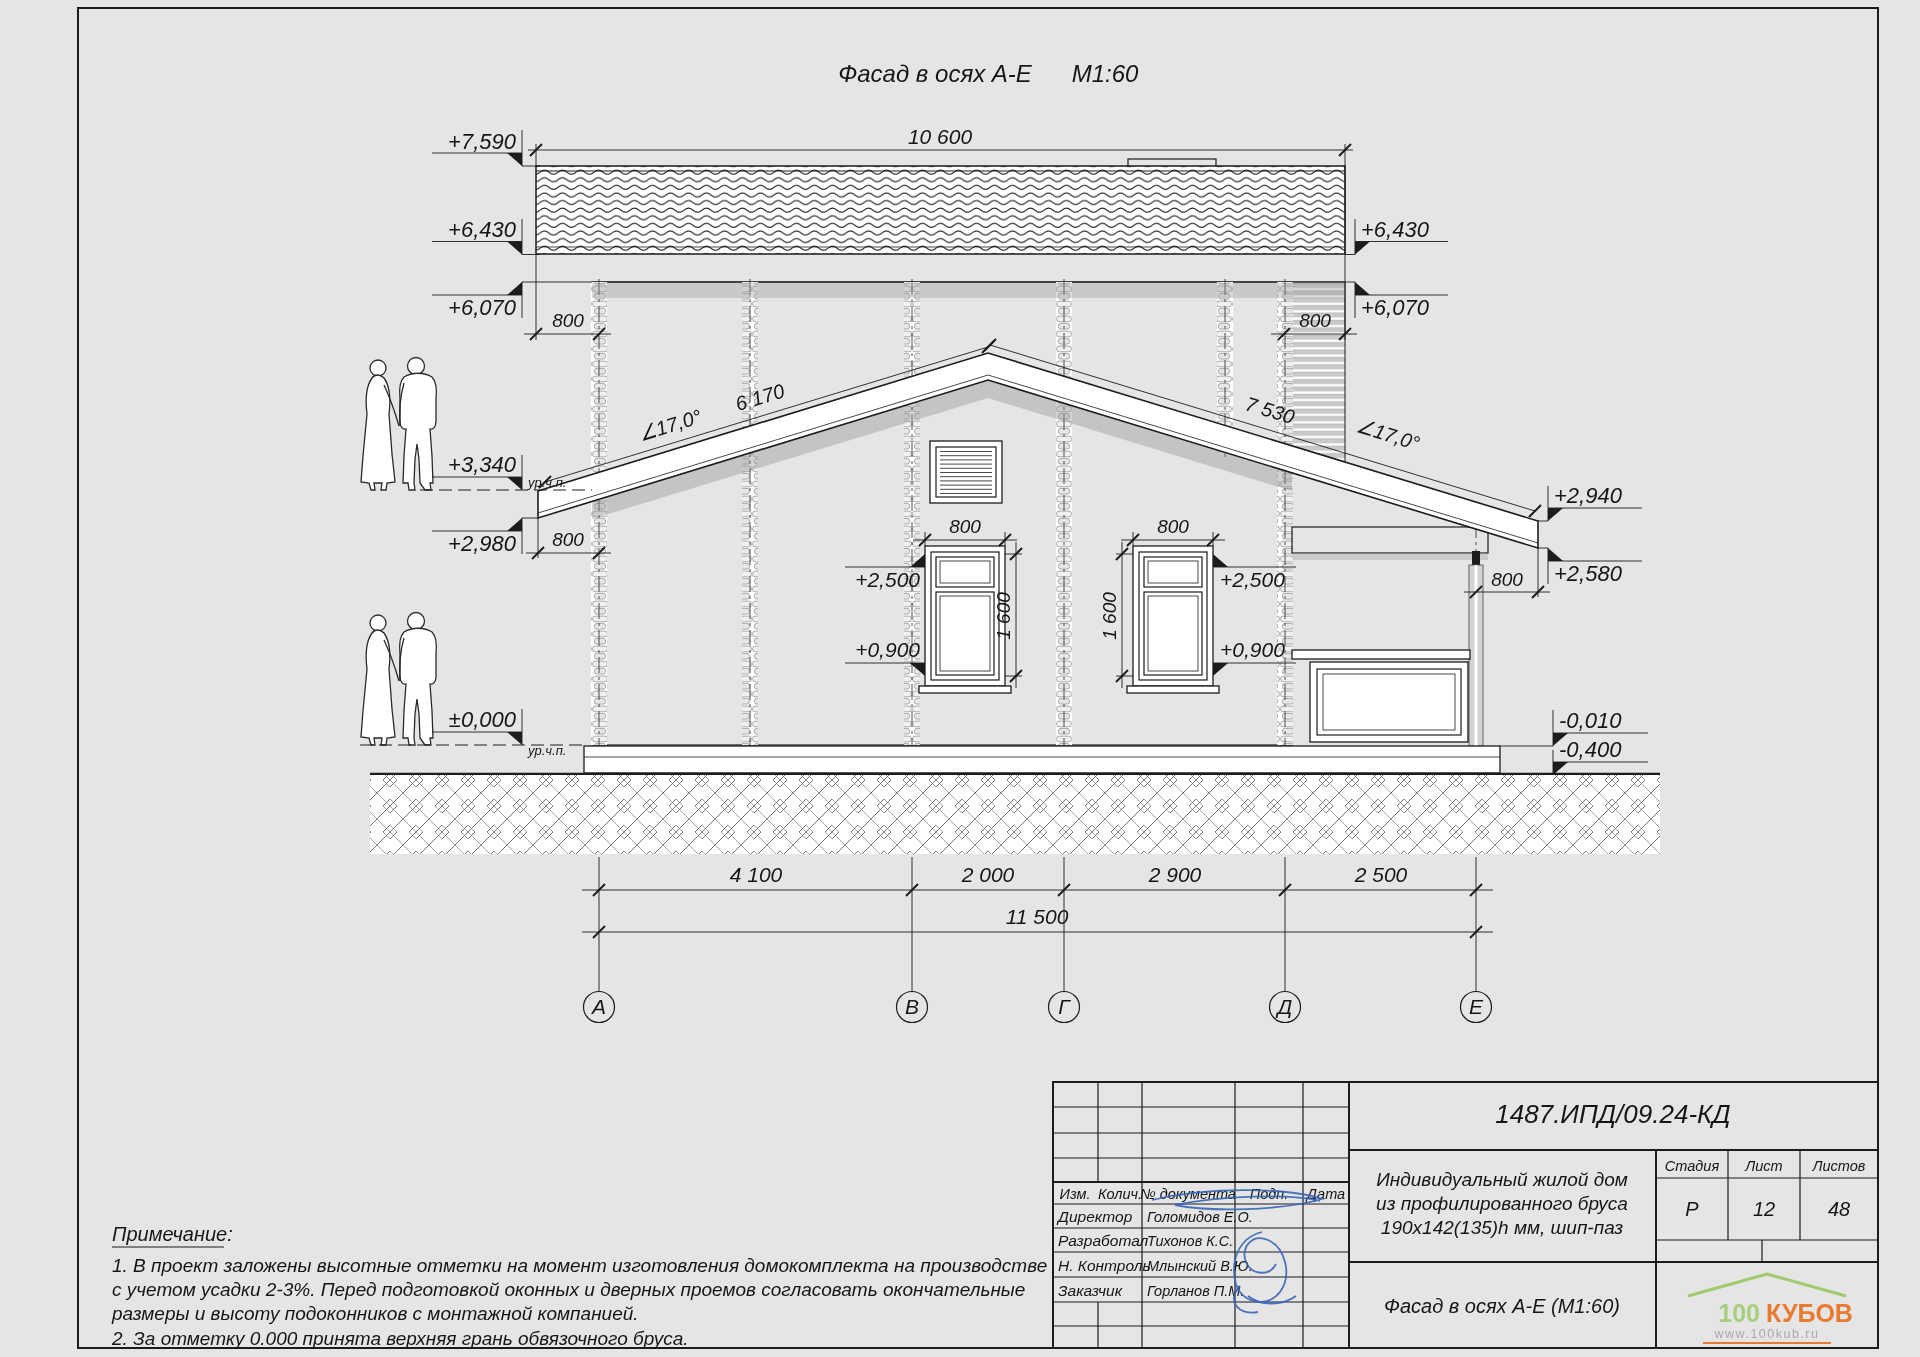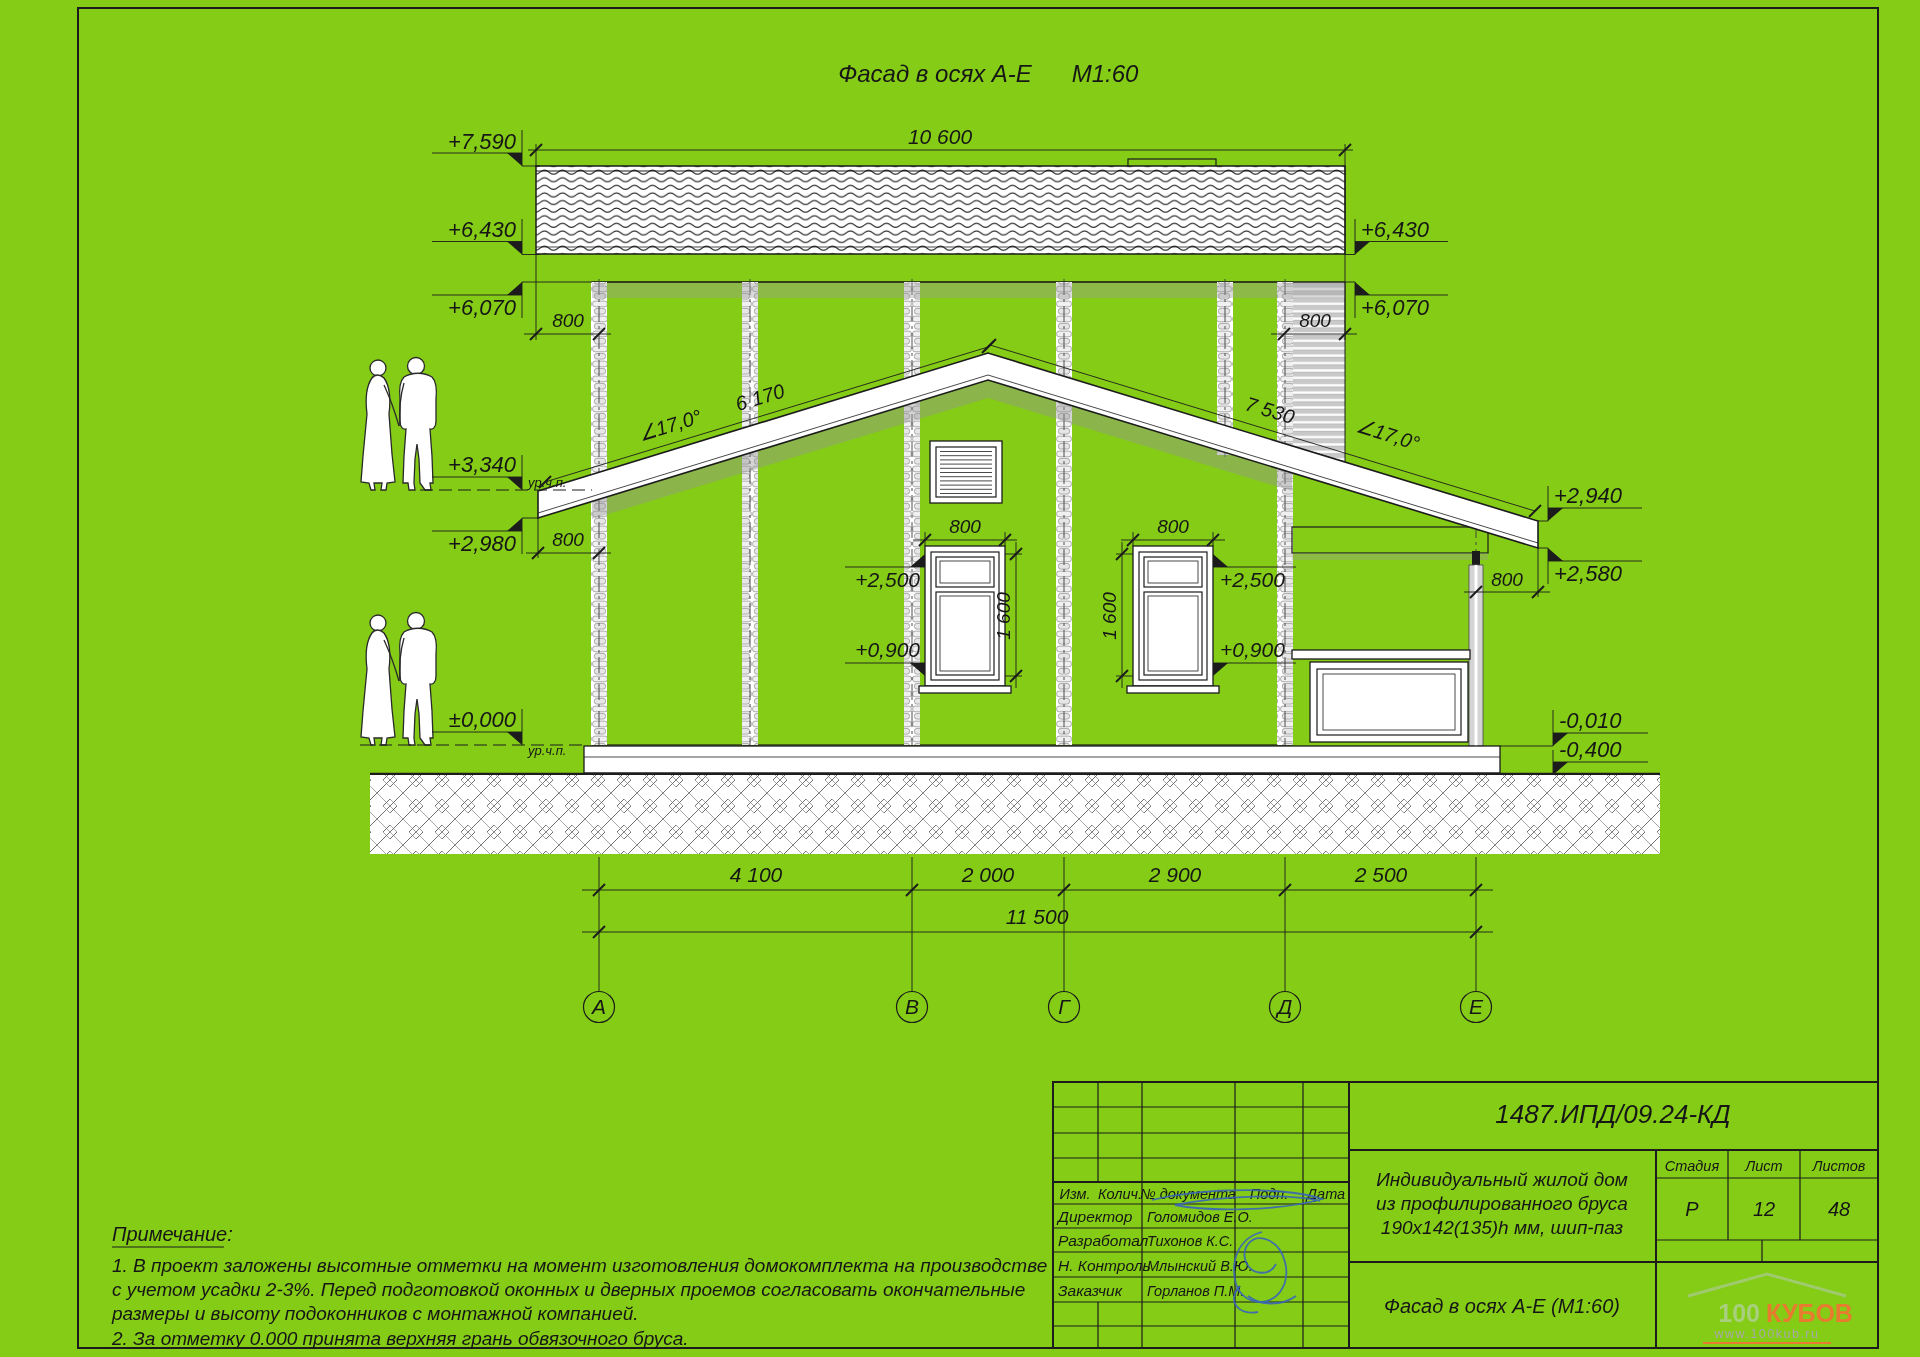--- a/index.html
+++ b/index.html
@@ -1,16 +1,16 @@
 <!DOCTYPE html>
 <html><head>
 <meta charset="utf-8">
 <style>
   html,body{margin:0;padding:0;background:#fff;}
-  .sheet{position:relative;width:1920px;height:1357px;background:#84cc16;overflow:hidden;}
+  .sheet{position:relative;width:1920px;height:1357px;background:#e5e5e5;overflow:hidden;}
   svg{position:absolute;left:0;top:0;}
   text{font-family:"Liberation Sans",sans-serif;font-style:italic;fill:#161616;}
   .s1{stroke:#1c1c1c;stroke-width:1.2;fill:none}
   .s2{stroke:#1c1c1c;stroke-width:2;fill:none}
   .s3{stroke:#1c1c1c;stroke-width:2.6;fill:none}
   .thin{stroke:#1c1c1c;stroke-width:0.8;fill:none}
   .dim{stroke:#1c1c1c;stroke-width:0.9;fill:none}
   .dash{stroke:#1c1c1c;stroke-width:1;fill:none;stroke-dasharray:13 6}
   .axld{stroke:#3a3a3a;stroke-width:0.9;fill:none;stroke-dasharray:16 4 3 4}
   .fb{fill:#1c1c1c;stroke:none}

